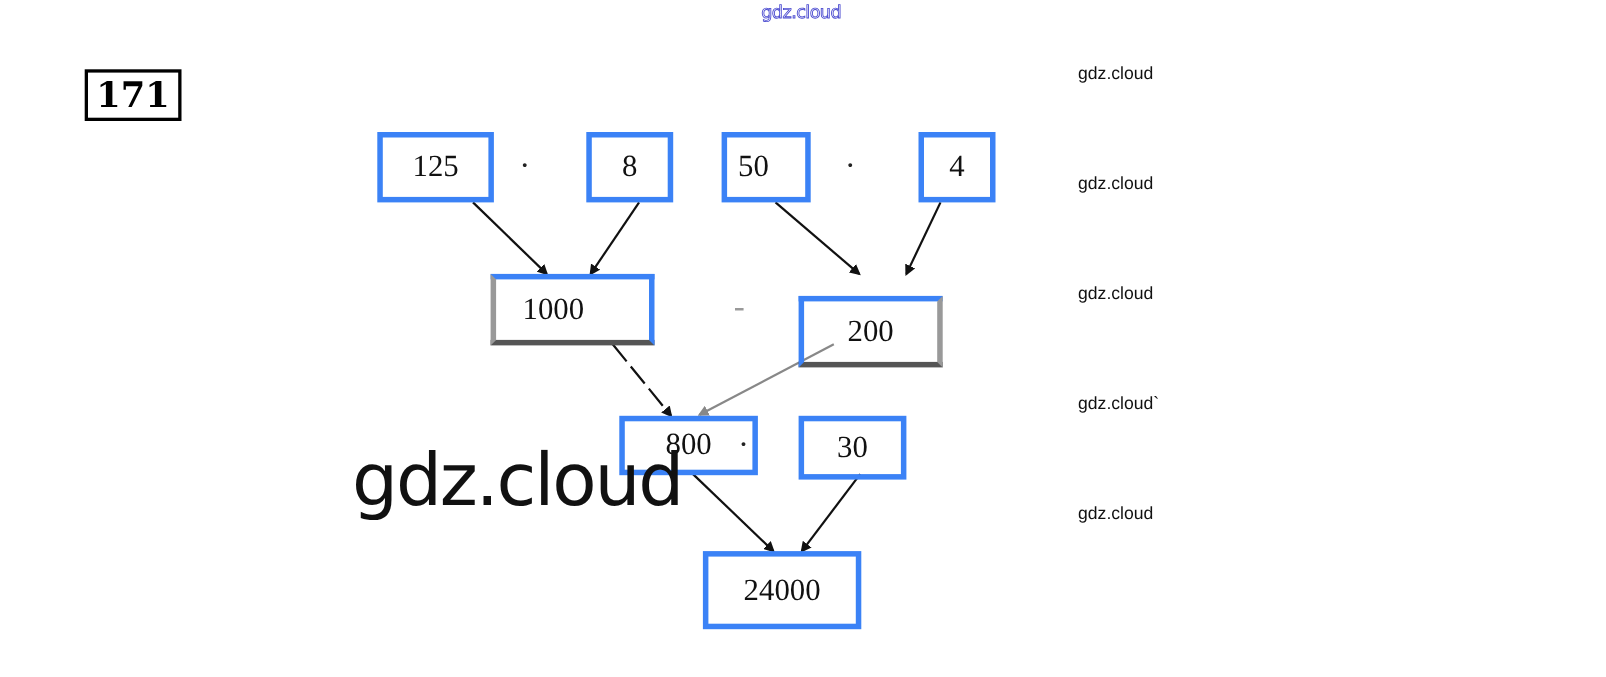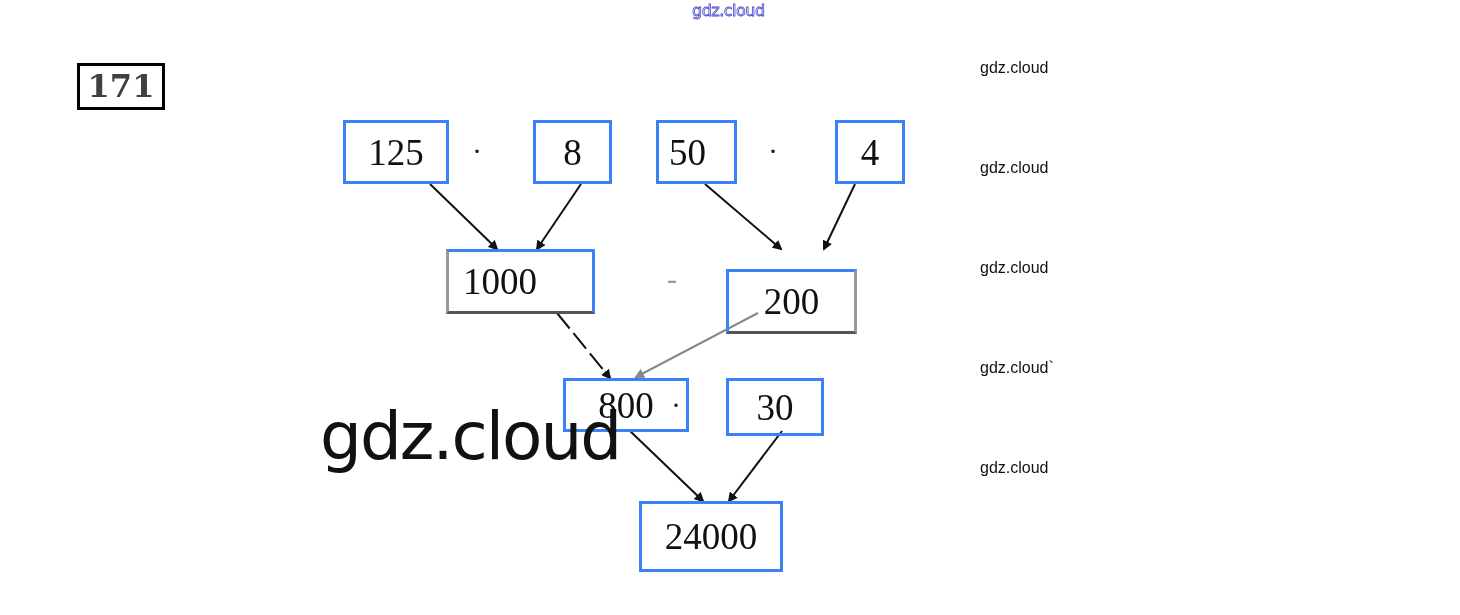--- a/index.html
+++ b/index.html
@@ -7,34 +7,34 @@
     .wm-top {
       position: absolute; left: 692px; top: 1px;
       font-family: "DejaVu Sans", sans-serif; font-size: 16px;
       color: #ffffff; -webkit-text-stroke: 0.8px #4a4ad0;
       letter-spacing: -0.5px;
     }
     .task-num {
       position: absolute; left: 77px; top: 63px; width: 82px; height: 41px;
       border: 3px solid #000; box-sizing: content-box;
       font-family: "DejaVu Serif", serif; font-weight: bold; font-size: 32px;
-      line-height: 41px; text-align: center; color: #404040;
+      line-height: 41px; text-align: center; color: #000000;
     }
     .wm-side {
       position: absolute; left: 980px;
       font-family: "Liberation Sans", sans-serif; font-size: 16px; color: #111;
     }
     .wm-big {
       position: absolute; left: 320px; top: 404px;
       font-family: "DejaVu Sans", sans-serif; font-size: 66px; color: #111;
       letter-spacing: -2px; line-height: 1;
     }
     .box {
-      position: absolute; border: 3px solid #3b82f6; box-sizing: border-box;
-      font-family: "Liberation Serif", serif; font-size: 37px; color: #111;
+      position: absolute; border: 5px solid #3b82f6; box-sizing: border-box;
+      font-family: "Liberation Serif", serif; font-size: 28px; color: #111;
       display: flex; align-items: center; justify-content: center;
       background: transparent;
     }
     .op {
       position: absolute; font-family: "Liberation Serif", serif;
       font-size: 30px; color: #222; line-height: 1;
     }
     svg.arrows { position: absolute; left: 0; top: 0; }
   </style>
 </head>
@@ -69,21 +69,21 @@
   <line x1="782" y1="431" x2="729" y2="501" stroke="#111" stroke-width="2" marker-end="url(#ah)"></line>
 </svg>
 
 <div class="box" style="left:343px;top:120px;width:106px;height:64px;">125</div>
 <div class="op" style="left:472px;top:136px;">·</div>
 <div class="box" style="left:533px;top:120px;width:79px;height:64px;">8</div>
 <div class="box" style="left:656px;top:120px;width:81px;height:64px;justify-content:flex-start;padding-left:10px;">50</div>
 <div class="op" style="left:768px;top:136px;">·</div>
 <div class="box" style="left:835px;top:120px;width:70px;height:64px;">4</div>
 
-<div class="box" style="left:446px;top:249px;width:149px;height:65px;justify-content:flex-start;padding-left:14px;border-left-color:#999;border-bottom-color:#555;">1000</div>
+<div class="box" style="left:446px;top:249px;width:149px;height:65px;justify-content:flex-start;padding-left:24px;border-left-color:#999;border-bottom-color:#555;">1000</div>
 <div class="op" style="left:667px;top:264px;color:#999;">-</div>
 <div class="box" style="left:726px;top:249px;width:131px;height:65px;border-right-color:#999;border-bottom-color:#555;margin-top:20px;">200</div>
 
 <div class="box" style="left:563px;top:378px;width:126px;height:54px;">800</div>
 <div class="op" style="left:671px;top:390px;">·</div>
 <div class="box" style="left:726px;top:378px;width:98px;height:58px;">30</div>
 
 <div class="box" style="left:639px;top:501px;width:144px;height:71px;">24000</div>
 
 <div class="wm-big">gdz.cloud</div>

